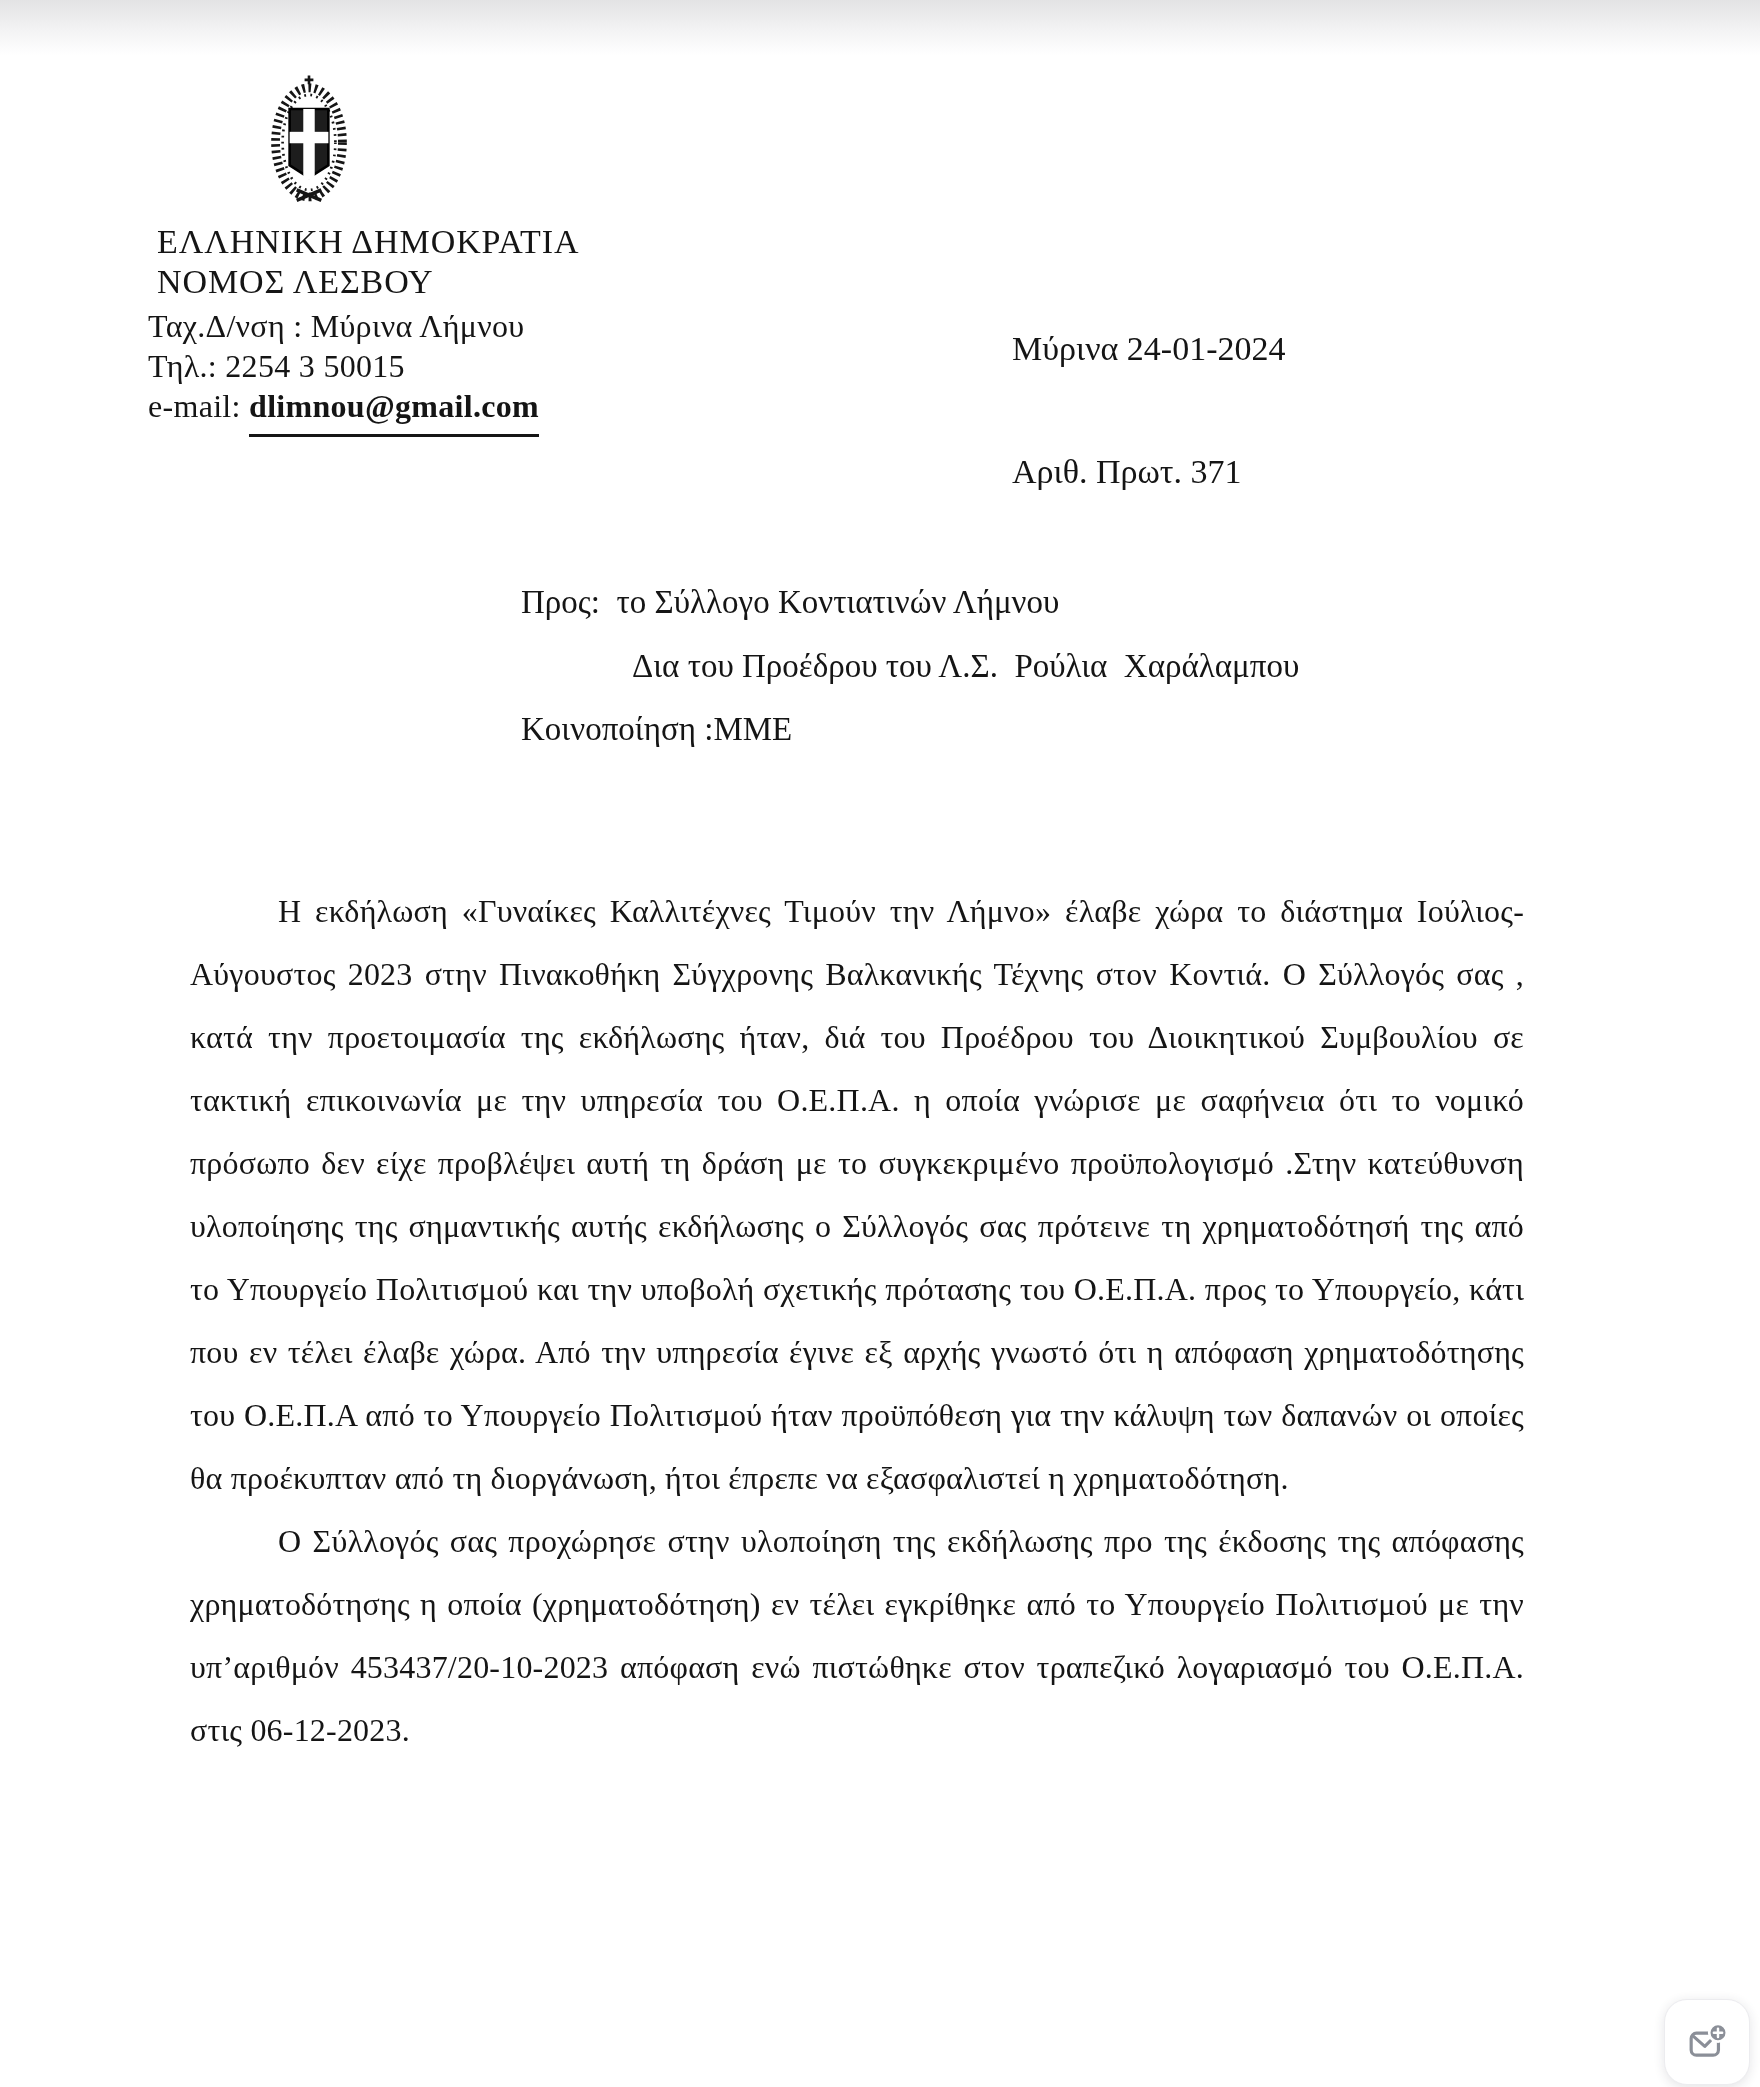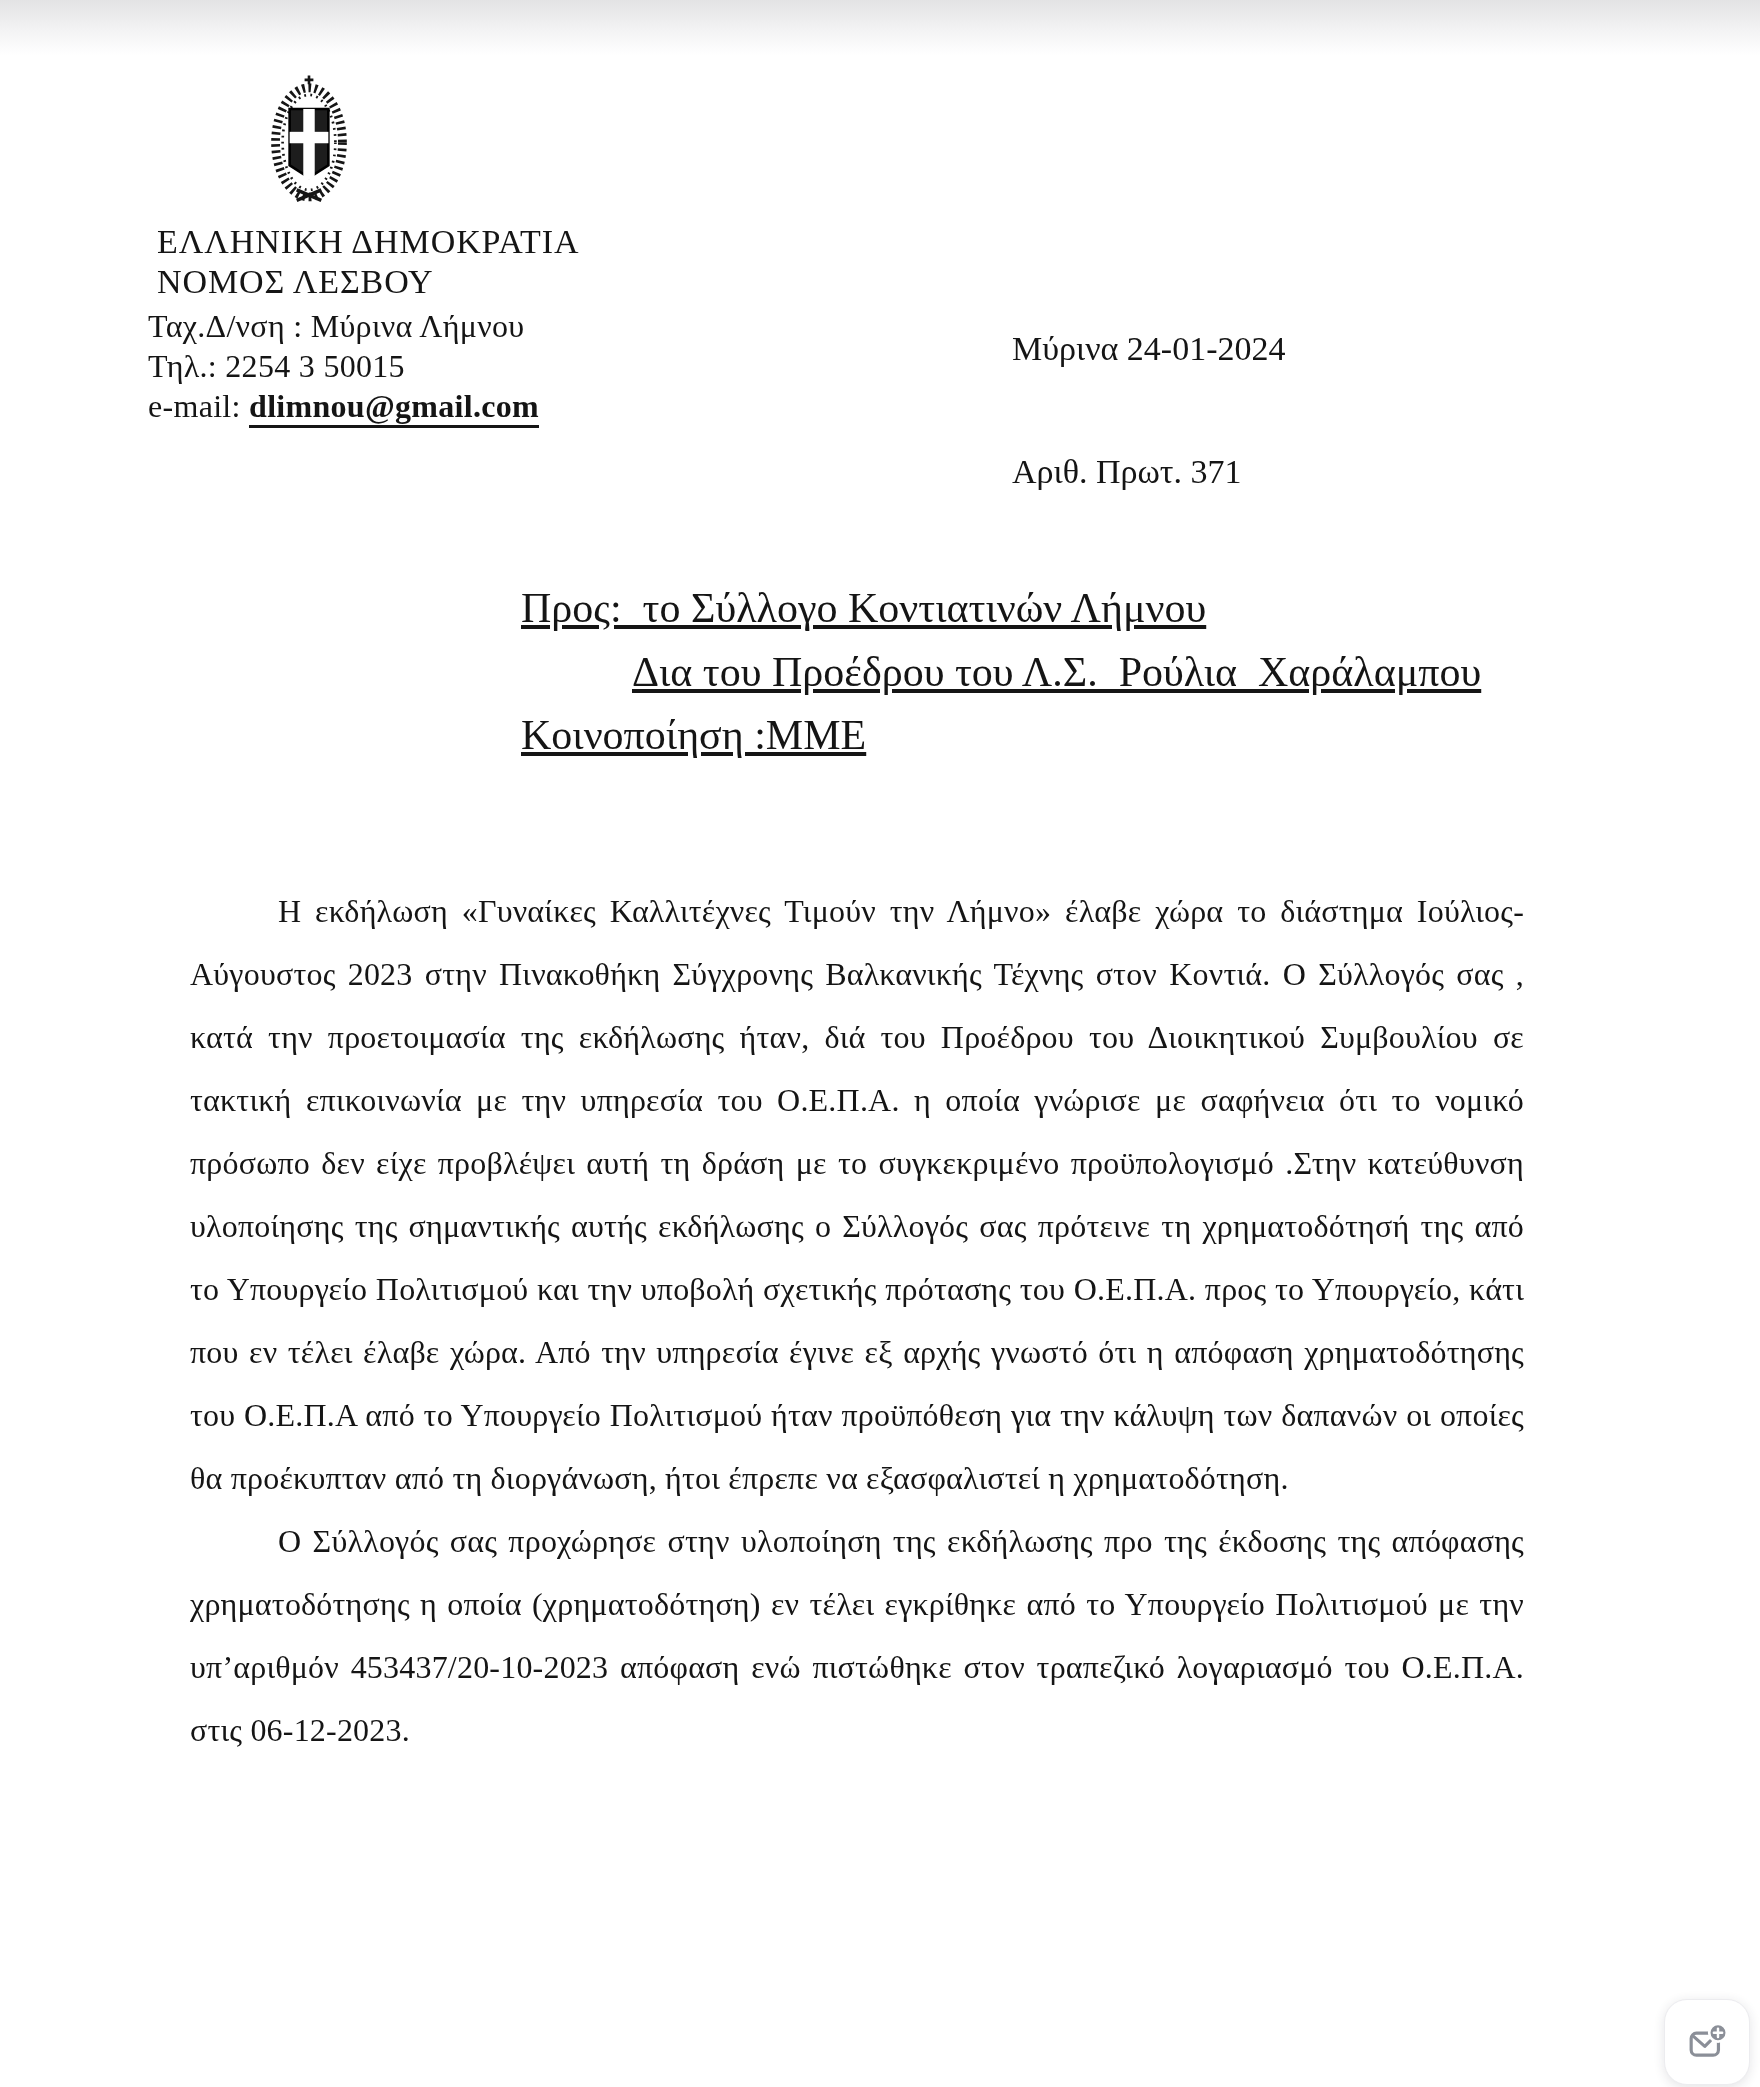--- a/index.html
+++ b/index.html
@@ -18,26 +18,26 @@
   }
   .emblem {
     position: absolute; left: 270px; top: 72px; width: 78px; height: 139px;
   }
   .sender-block {
     position: absolute; left: 148px; top: 222px; line-height: 40px;
   }
   .org-line { font-size: 34px; letter-spacing: 0.9px; white-space: pre-wrap; margin-left: 9px; }
   .contact-line { font-size: 32px; letter-spacing: 0.3px; white-space: pre-wrap; }
   .contact-line.first { margin-top: 3.5px; }
-  .email-value { font-weight: bold; border-bottom: 3.5px solid #151515; padding-bottom: 1px; }
+  .email-value { font-weight: bold; border-bottom: 3.5px solid #151515; padding-bottom: 10px; }
   .date-block {
     position: absolute; left: 1012px; top: 246px; font-size: 34px; line-height: 41px;
     white-space: pre-wrap;
   }
-  .recipient-line { position: absolute; font-size: 42px; white-space: pre-wrap; text-decoration: underline; }
+  .recipient-line { position: absolute; font-size: 33px; white-space: pre-wrap; }
   .to-line  { left: 521px; top: 584px; }
   .via-line { left: 585px; top: 648px; margin-left: 47px; }
   .cc-line  { left: 521px; top: 711px; }
   .letter-body {
     position: absolute; left: 190px; top: 880px; width: 1334px;
     font-size: 32px; line-height: 63px;
     text-align: justify; letter-spacing: 0.2px;
   }
   .letter-body p { margin: 0; text-indent: 88px; }
   .fab {

